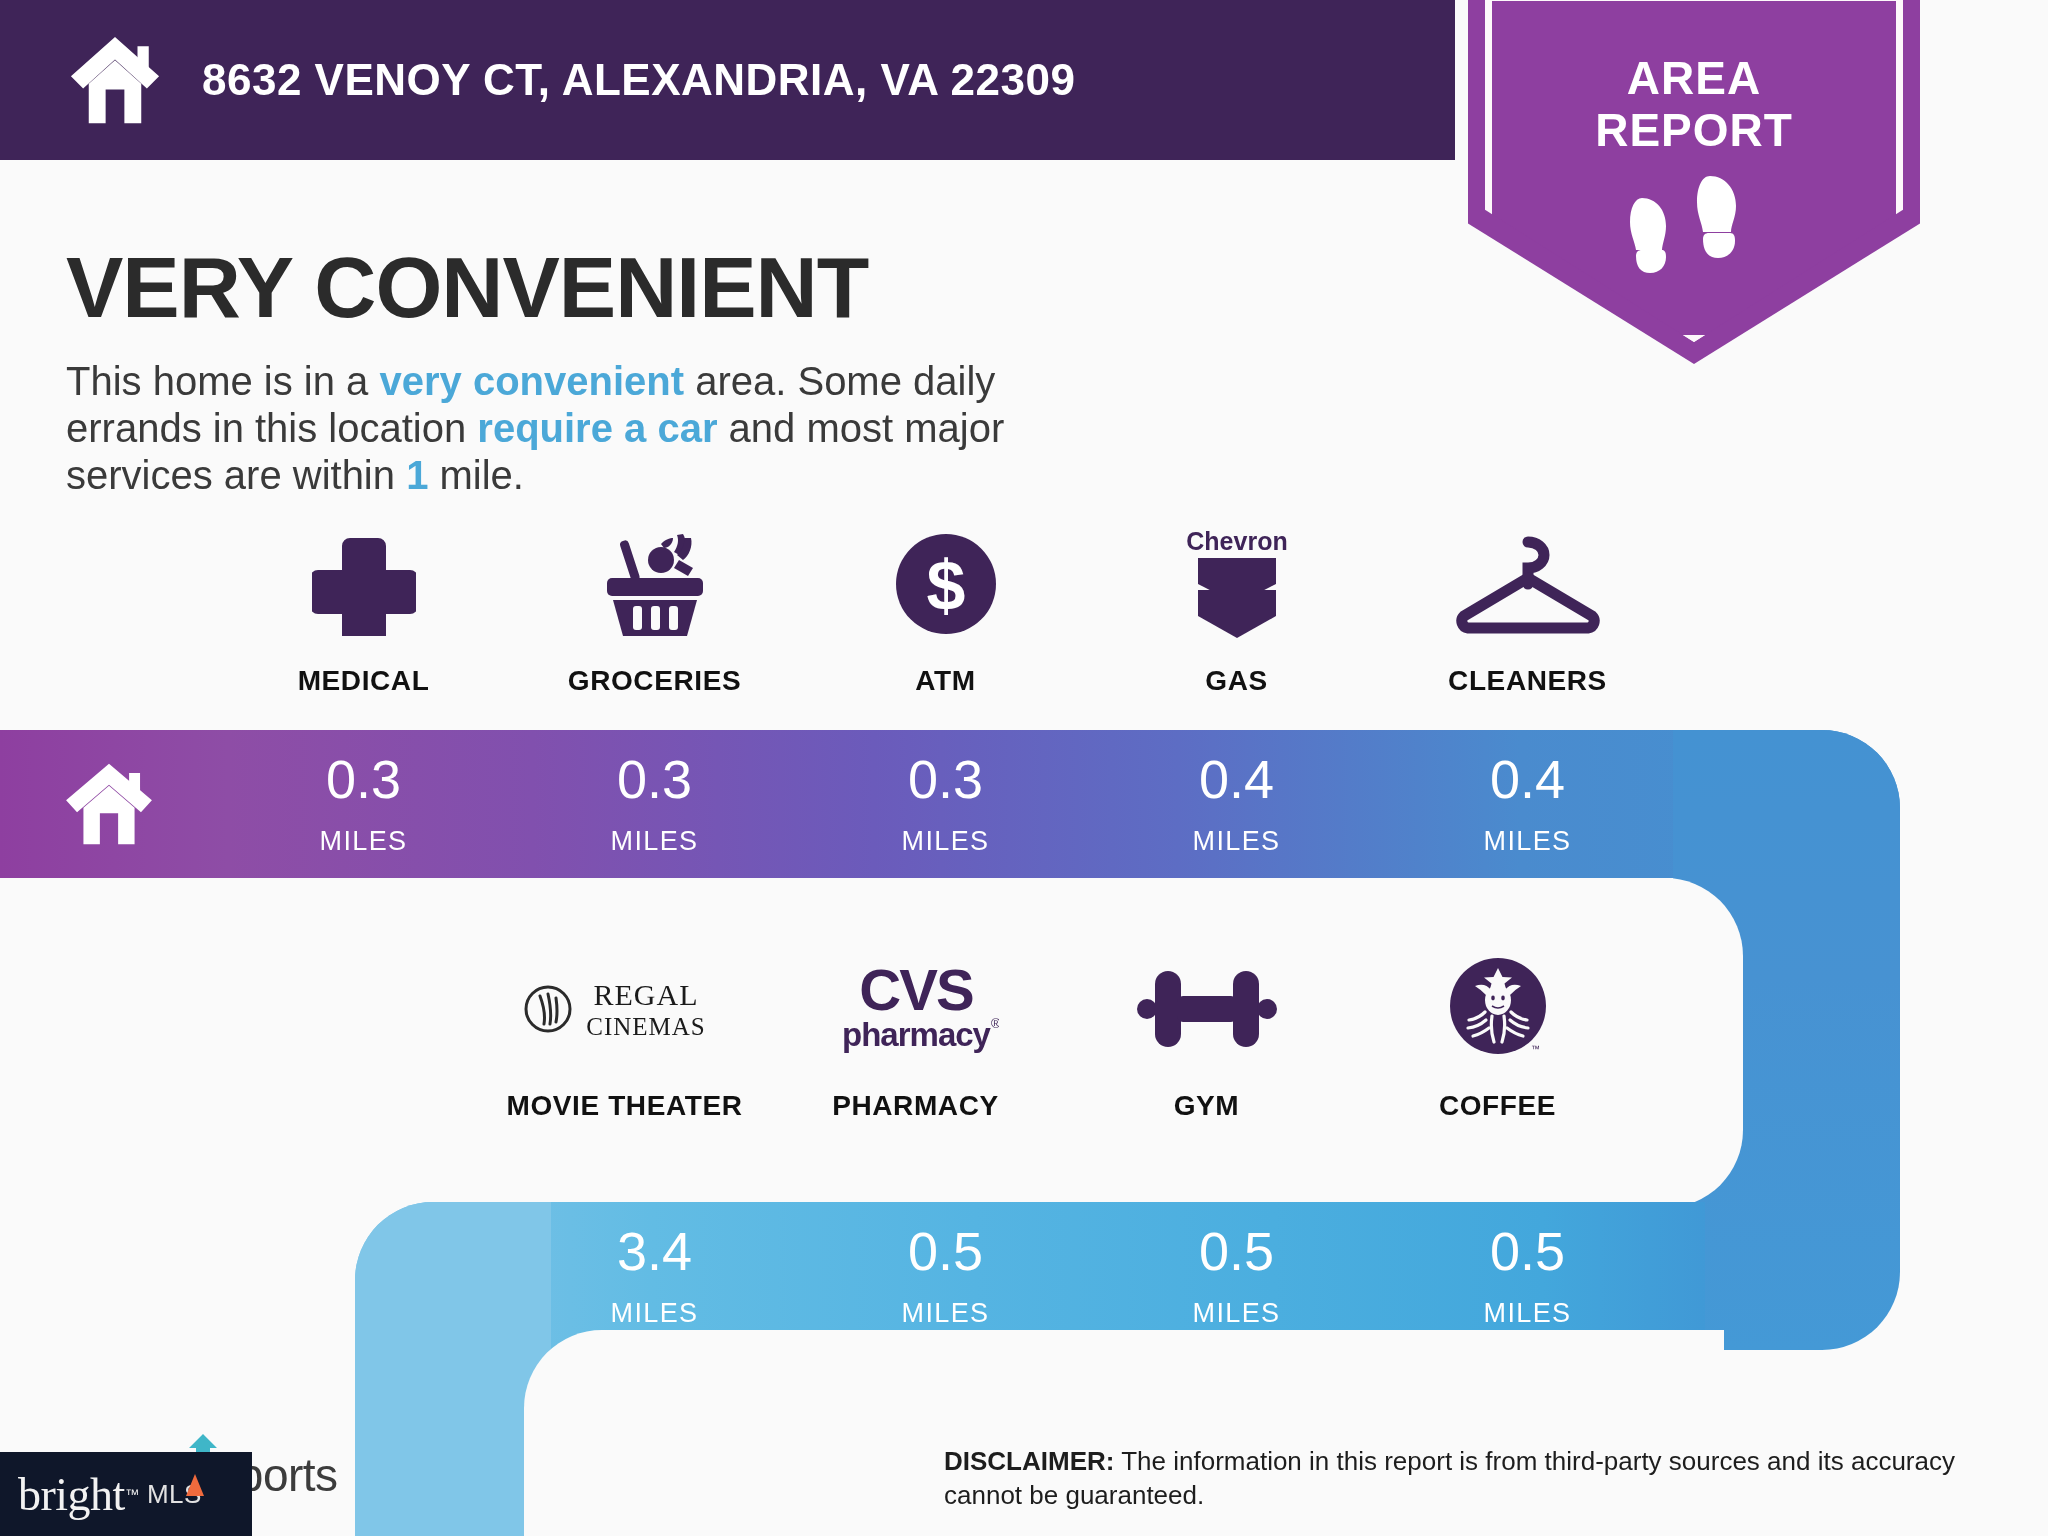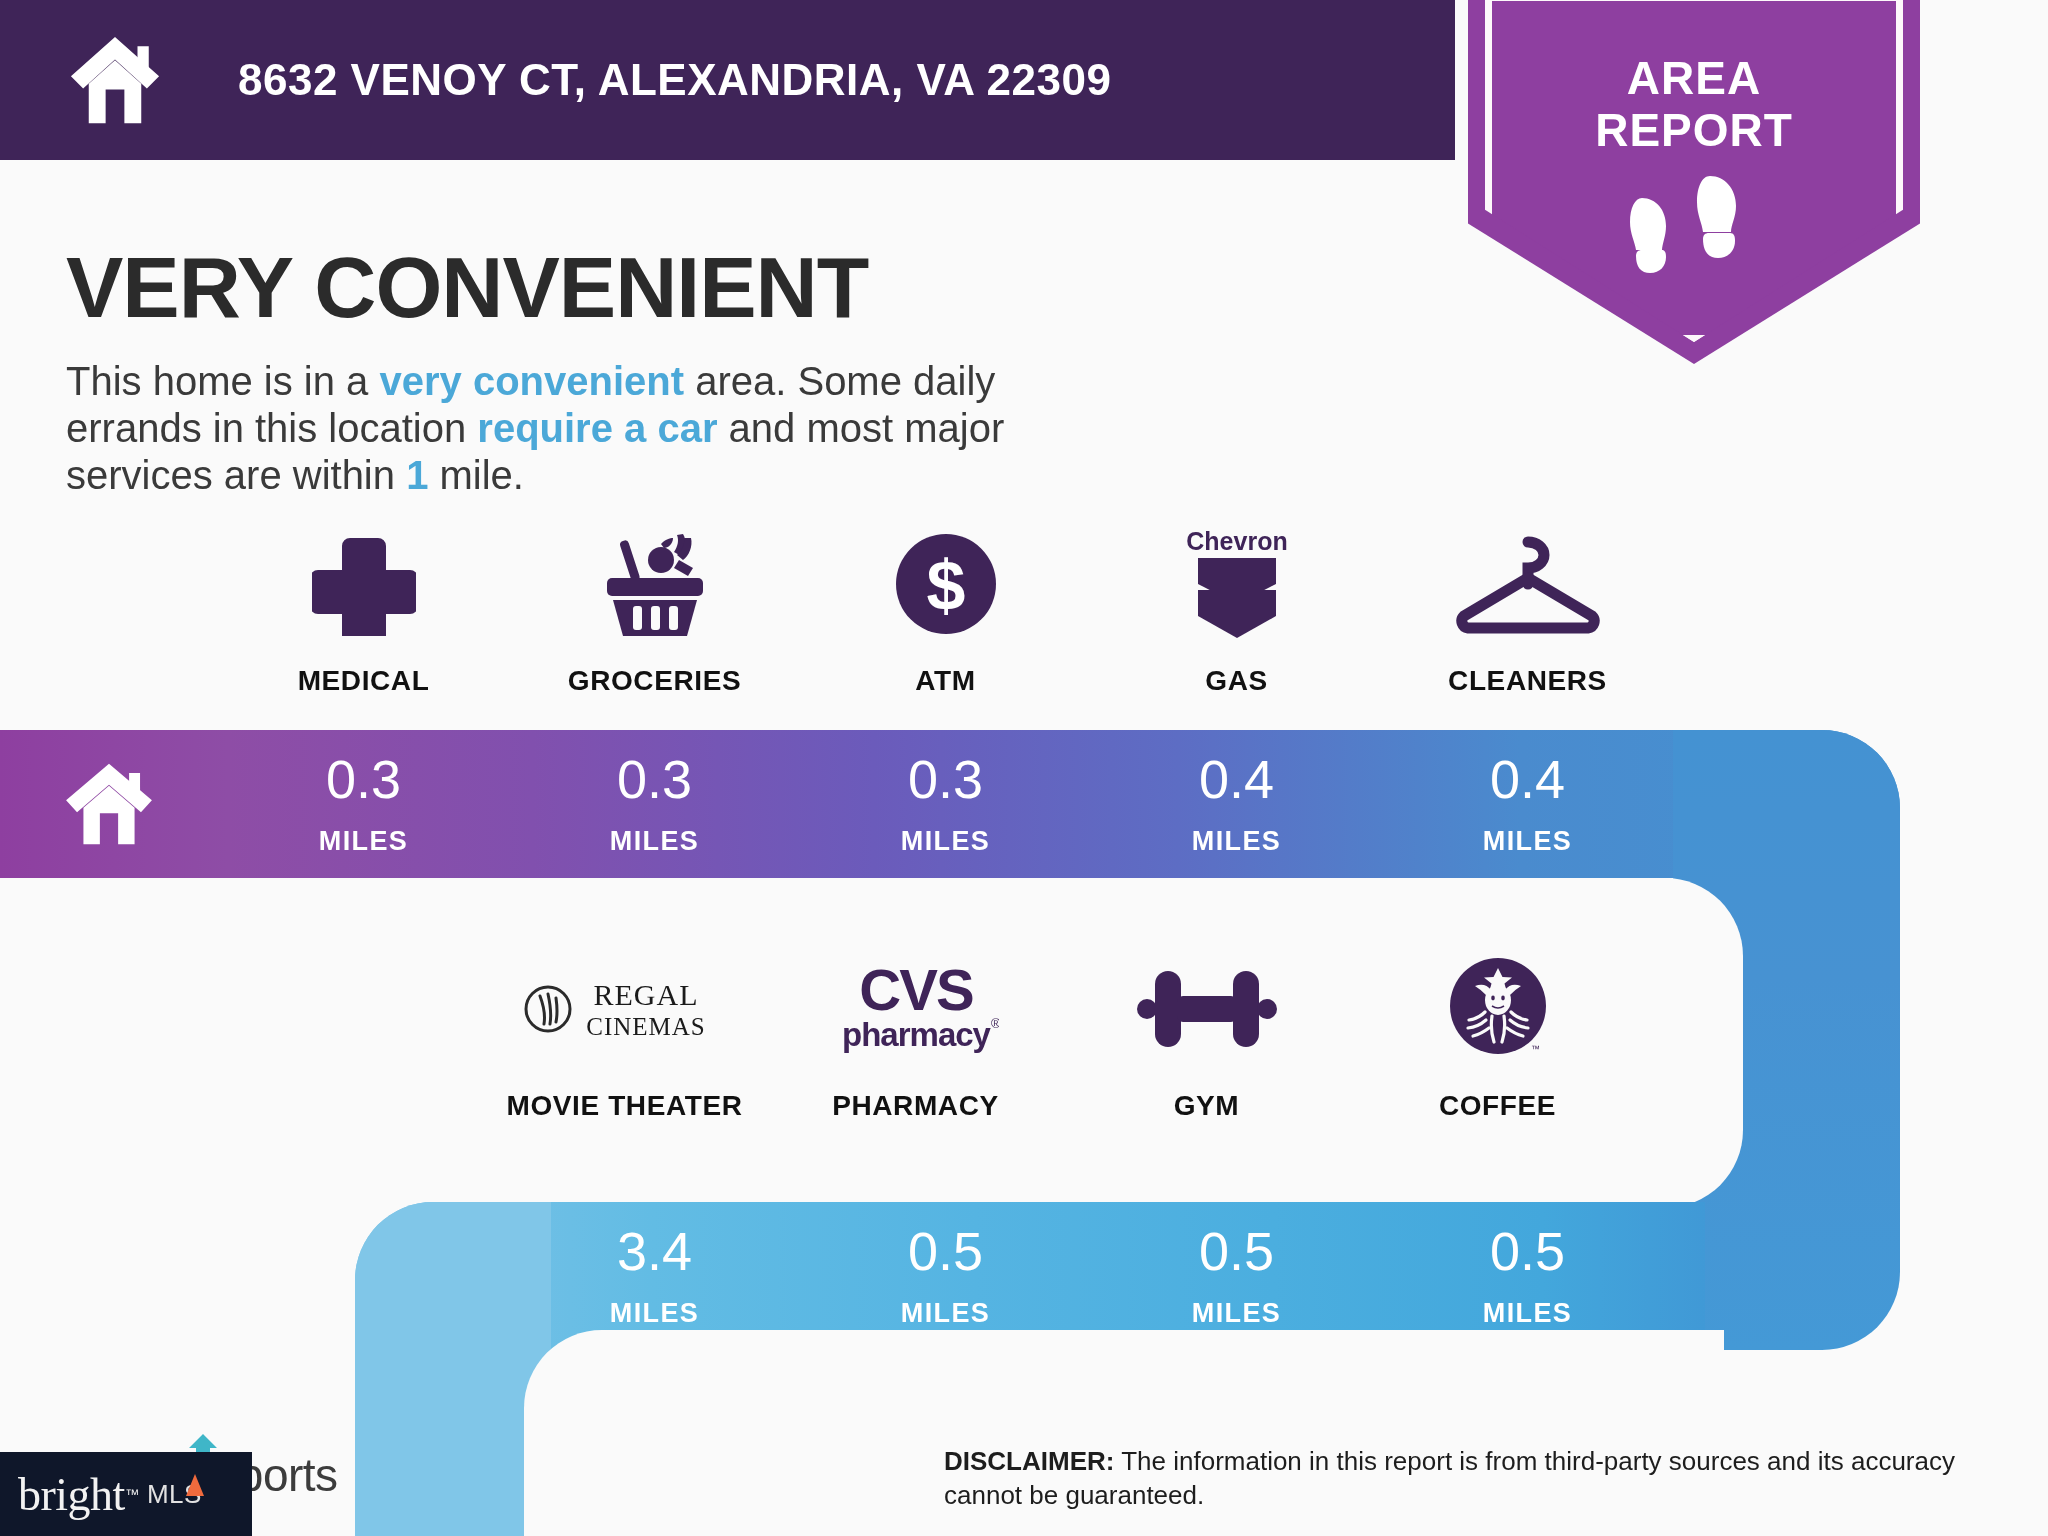--- a/index.html
+++ b/index.html
@@ -11,21 +11,21 @@
   }
   #page { position: relative; width: 2048px; height: 1536px; background: #fafafa; }
 
   
   .header {
     position: absolute; left: 0; top: 0; width: 1455px; height: 160px;
     background: #3f2458; display: flex; align-items: center; padding-left: 68px;
   }
   .header .home-ico { width: 94px; height: 90px; flex: 0 0 auto; }
   .header .addr {
-    margin-left: 76px; color: #ffffff; font-size: 44px; font-weight: 700;
+    margin-left: 40px; color: #ffffff; font-size: 44px; font-weight: 700;
     letter-spacing: 0.5px; white-space: nowrap;
   }
 
   
   .badge {
     position: absolute; left: 1468px; top: -6px; width: 452px; height: 370px;
     background: #8e3fa0;
     -webkit-clip-path: polygon(0 0, 100% 0, 100% 62%, 50% 100%, 0 62%);
     clip-path: polygon(0 0, 100% 0, 100% 62%, 50% 100%, 0 62%);
   }
@@ -73,21 +73,21 @@
   }
 
   
   .ribbon-seg { position: absolute; }
   .cell {
     position: absolute; width: 291px; height: 148px;
     display: flex; flex-direction: column; align-items: center; justify-content: center;
     color: #fff;
   }
   .cell .num { font-size: 54px; font-weight: 400; line-height: 1; }
-  .cell .unit { font-size: 27px; font-weight: 700; letter-spacing: 1.4px; margin-top: 20px; }
+  .cell .unit { font-size: 27px; font-weight: 400; letter-spacing: 1.4px; margin-top: 20px; }
   .home-cell {
     position: absolute; width: 218px; height: 148px;
     display: flex; align-items: center; justify-content: center;
   }
 
   
   .brand {
     position: absolute; left: 0; top: 1452px; width: 252px; height: 84px;
     background: #0f172a; display: flex; align-items: center; padding-left: 18px;
   }

